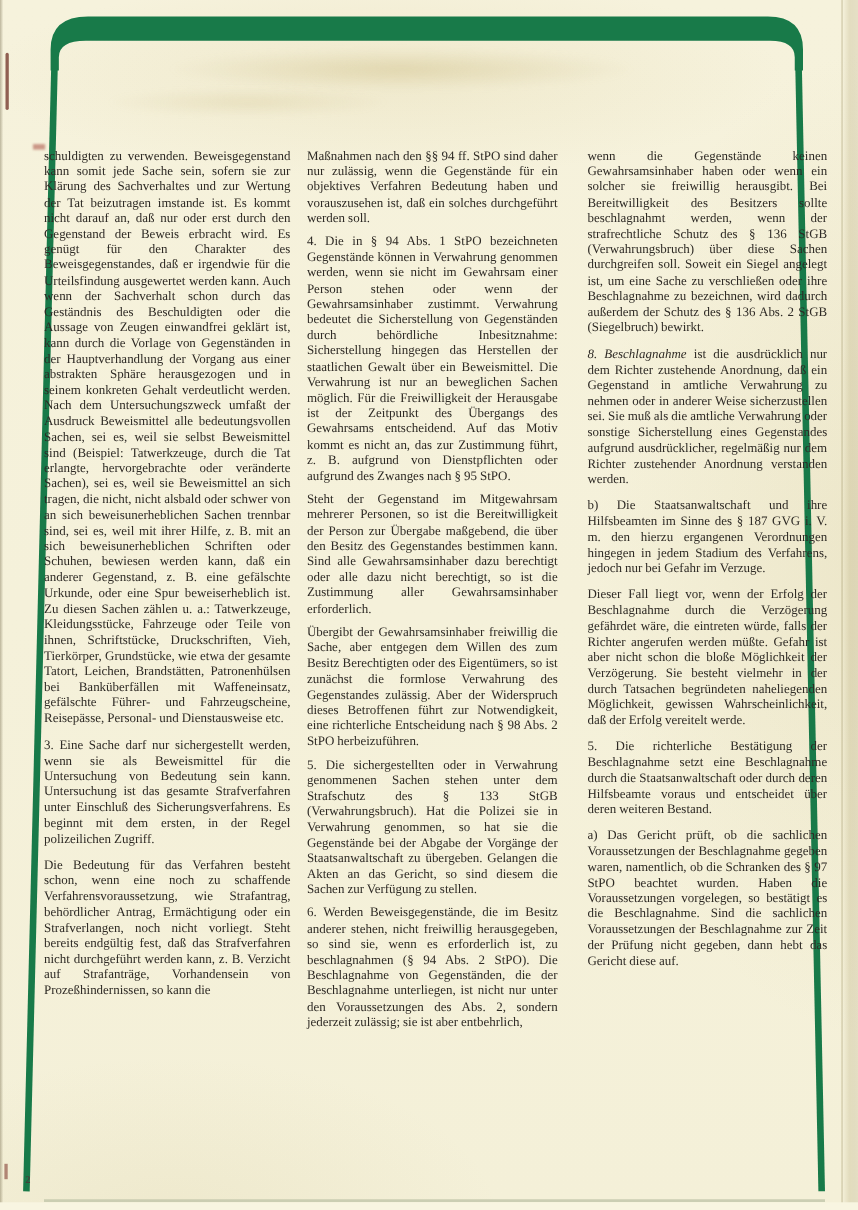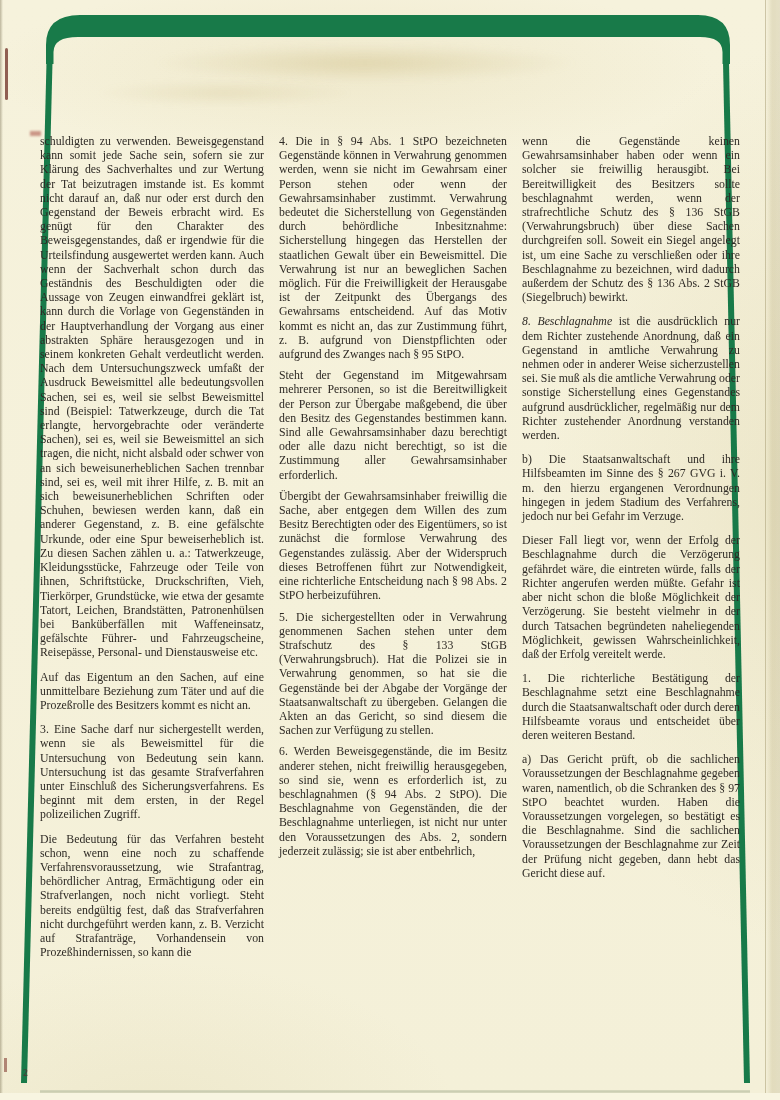--- a/index.html
+++ b/index.html
@@ -15,21 +15,21 @@
   .frame-svg{position:absolute;left:0;top:0;}
   .content{
     position:absolute;left:40px;top:134px;width:712px;height:952px;
     display:flex;overflow:hidden;color:#2e2a25;
     font-size:11.8px;line-height:14.2px;text-align:justify;
     hyphens:auto;-webkit-hyphens:auto;word-spacing:-0.2px;
   }
   .col{flex:0 0 auto;}
   .col-1{width:224px;margin-right:15px;}
   .col-2{width:228px;margin-right:15px;}
-  .col-3{width:218px;}
+  .col-3{width:218px;margin-left:12px;}
   .content p{margin:0 0 10px 0;}
   .col-2 p{margin-bottom:7px;}
   p.tight{margin-bottom:2px;}
   em{font-style:italic;}
   .pageno{position:absolute;left:23px;top:1068px;font-size:9.5px;font-weight:bold;color:#45413a;}
   .edge-right{position:absolute;right:0;top:0;width:14px;height:1100px;
     background:linear-gradient(to right, rgba(0,0,0,0), rgba(178,166,118,.28) 45%, rgba(150,138,95,.18));
     border-left:1px solid rgba(160,150,105,.35);}
   .edge-left{position:absolute;left:0;top:0;width:3px;height:1100px;
     background:linear-gradient(to right, rgba(118,108,78,.45), rgba(118,108,78,0));}
@@ -55,39 +55,39 @@
     <line x1="40" y1="1091.5" x2="750" y2="1091.5" stroke="#c5c9ad" stroke-width="2.5" opacity="0.85"></line>
   </svg>
 
   <div class="smudge smudge-1"></div>
   <div class="smudge smudge-2"></div>
 
   <div class="content">
 
     <div class="col col-1">
       <p>schuldigten zu verwenden. Beweisgegenstand kann somit jede Sache sein, sofern sie zur Klärung des Sachverhaltes und zur Wertung der Tat beizutragen imstande ist. Es kommt nicht darauf an, daß nur oder erst durch den Gegenstand der Beweis erbracht wird. Es genügt für den Charakter des Beweisgegenstandes, daß er irgendwie für die Urteilsfindung ausgewertet werden kann. Auch wenn der Sachverhalt schon durch das Geständnis des Beschuldigten oder die Aussage von Zeugen einwandfrei geklärt ist, kann durch die Vorlage von Gegenständen in der Hauptverhandlung der Vorgang aus einer abstrakten Sphäre herausgezogen und in seinem konkreten Gehalt verdeutlicht werden. Nach dem Untersuchungszweck umfaßt der Ausdruck Beweismittel alle bedeutungsvollen Sachen, sei es, weil sie selbst Beweismittel sind (Beispiel: Tatwerkzeuge, durch die Tat erlangte, hervorgebrachte oder veränderte Sachen), sei es, weil sie Beweismittel an sich tragen, die nicht, nicht alsbald oder schwer von an sich beweisunerheblichen Sachen trennbar sind, sei es, weil mit ihrer Hilfe, z. B. mit an sich beweisunerheblichen Schriften oder Schuhen, bewiesen werden kann, daß ein anderer Gegenstand, z. B. eine gefälschte Urkunde, oder eine Spur beweiserheblich ist. Zu diesen Sachen zählen u. a.: Tatwerkzeuge, Kleidungsstücke, Fahrzeuge oder Teile von ihnen, Schriftstücke, Druckschriften, Vieh, Tierkörper, Grundstücke, wie etwa der gesamte Tatort, Leichen, Brandstätten, Patronenhülsen bei Banküberfällen mit Waffeneinsatz, gefälschte Führer- und Fahrzeugscheine, Reisepässe, Personal- und Dienstausweise etc.</p>
-      <p>Auf das Eigentum an den Sachen, auf eine unmittelbare Beziehung zum Täter und auf die Prozeßrolle des Besitzers kommt es nicht an.</p>
       <p>3. Eine Sache darf nur sichergestellt werden, wenn sie als Beweismittel für die Untersuchung von Bedeutung sein kann. Untersuchung ist das gesamte Strafverfahren unter Einschluß des Sicherungsverfahrens. Es beginnt mit dem ersten, in der Regel polizeilichen Zugriff.</p>
       <p>Die Bedeutung für das Verfahren besteht schon, wenn eine noch zu schaffende Verfahrensvoraussetzung, wie Strafantrag, behördlicher Antrag, Ermächtigung oder ein Strafverlangen, noch nicht vorliegt. Steht bereits endgültig fest, daß das Strafverfahren nicht durchgeführt werden kann, z. B. Verzicht auf Strafanträge, Vorhandensein von Prozeßhindernissen, so kann die</p>
     </div>
 
     <div class="col col-2">
+      <p>Maßnahmen nach den §§ 94 ff. StPO sind daher nur zulässig, wenn die Gegenstände für ein objektives Verfahren Bedeutung haben und vorauszusehen ist, daß ein solches durchgeführt werden soll.</p>
       <p>4. Die in § 94 Abs. 1 StPO bezeichneten Gegenstände können in Verwahrung genommen werden, wenn sie nicht im Gewahrsam einer Person stehen oder wenn der Gewahrsamsinhaber zustimmt. Verwahrung bedeutet die Sicherstellung von Gegenständen durch behördliche Inbesitznahme: Sicherstellung hingegen das Herstellen der staatlichen Gewalt über ein Beweismittel. Die Verwahrung ist nur an beweglichen Sachen möglich. Für die Freiwilligkeit der Herausgabe ist der Zeitpunkt des Übergangs des Gewahrsams entscheidend. Auf das Motiv kommt es nicht an, das zur Zustimmung führt, z. B. aufgrund von Dienstpflichten oder aufgrund des Zwanges nach § 95 StPO.</p>
       <p>Steht der Gegenstand im Mitgewahrsam mehrerer Personen, so ist die Bereitwilligkeit der Person zur Übergabe maßgebend, die über den Besitz des Gegenstandes bestimmen kann. Sind alle Gewahrsamsinhaber dazu berechtigt oder alle dazu nicht berechtigt, so ist die Zustimmung aller Gewahrsamsinhaber erforderlich.</p>
       <p>Übergibt der Gewahrsamsinhaber freiwillig die Sache, aber entgegen dem Willen des zum Besitz Berechtigten oder des Eigentümers, so ist zunächst die formlose Verwahrung des Gegenstandes zulässig. Aber der Widerspruch dieses Betroffenen führt zur Notwendigkeit, eine richterliche Entscheidung nach § 98 Abs. 2 StPO herbeizuführen.</p>
       <p>5. Die sichergestellten oder in Verwahrung genommenen Sachen stehen unter dem Strafschutz des § 133 StGB (Verwahrungsbruch). Hat die Polizei sie in Verwahrung genommen, so hat sie die Gegenstände bei der Abgabe der Vorgänge der Staatsanwaltschaft zu übergeben. Gelangen die Akten an das Gericht, so sind diesem die Sachen zur Verfügung zu stellen.</p>
       <p>6. Werden Beweisgegenstände, die im Besitz anderer stehen, nicht freiwillig herausgegeben, so sind sie, wenn es erforderlich ist, zu beschlagnahmen (§ 94 Abs. 2 StPO). Die Beschlagnahme von Gegenständen, die der Beschlagnahme unterliegen, ist nicht nur unter den Voraussetzungen des Abs. 2, sondern jederzeit zulässig; sie ist aber entbehrlich,</p>
     </div>
 
     <div class="col col-3">
       <p>wenn die Gegenstände keinen Gewahrsamsinhaber haben oder wenn ein solcher sie freiwillig herausgibt. Bei Bereitwilligkeit des Besitzers sollte beschlagnahmt werden, wenn der strafrechtliche Schutz des § 136 StGB (Verwahrungsbruch) über diese Sachen durchgreifen soll. Soweit ein Siegel angelegt ist, um eine Sache zu verschließen oder ihre Beschlagnahme zu bezeichnen, wird dadurch außerdem der Schutz des § 136 Abs. 2 StGB (Siegelbruch) bewirkt.</p>
       <p><em>8. Beschlagnahme</em><span> ist die ausdrücklich nur dem Richter zustehende Anordnung, daß ein Gegenstand in amtliche Verwahrung zu nehmen oder in anderer Weise sicherzustellen sei. Sie muß als die amtliche Verwahrung oder sonstige Sicherstellung eines Gegenstandes aufgrund ausdrücklicher, regelmäßig nur dem Richter zustehender Anordnung verstanden werden.</span></p>
-      <p>b) Die Staatsanwaltschaft und ihre Hilfsbeamten im Sinne des § 267 GVG i. V. m. den hierzu ergangenen Verordnungen hingegen in jedem Stadium des Verfahrens, jedoch nur bei Gefahr im Verzuge.</p>
+      <p>b) Die Staatsanwaltschaft und ihre Hilfsbeamten im Sinne des § 187 GVG i. V. m. den hierzu ergangenen Verordnungen hingegen in jedem Stadium des Verfahrens, jedoch nur bei Gefahr im Verzuge.</p>
       <p>Dieser Fall liegt vor, wenn der Erfolg der Beschlagnahme durch die Verzögerung gefährdet wäre, die eintreten würde, falls der Richter angerufen werden müßte. Gefahr ist aber nicht schon die bloße Möglichkeit der Verzögerung. Sie besteht vielmehr in der durch Tatsachen begründeten naheliegenden Möglichkeit, gewissen Wahrscheinlichkeit, daß der Erfolg vereitelt werde.</p>
-      <p>1. Die richterliche Bestätigung der Beschlagnahme setzt eine Beschlagnahme durch die Staatsanwaltschaft oder durch deren Hilfsbeamte voraus und entscheidet über deren weiteren Bestand.</p>
+      <p>5. Die richterliche Bestätigung der Beschlagnahme setzt eine Beschlagnahme durch die Staatsanwaltschaft oder durch deren Hilfsbeamte voraus und entscheidet über deren weiteren Bestand.</p>
       <p>a) Das Gericht prüft, ob die sachlichen Voraussetzungen der Beschlagnahme gegeben waren, namentlich, ob die Schranken des § 97 StPO beachtet wurden. Haben die Voraussetzungen vorgelegen, so bestätigt es die Beschlagnahme. Sind die sachlichen Voraussetzungen der Beschlagnahme zur Zeit der Prüfung nicht gegeben, dann hebt das Gericht diese auf.</p>
     </div>
 
   </div>
 
   <div class="pageno">2</div>
 
   <div class="spine-mark"></div>
   <div class="spine-tick"></div>
   <div class="ink-speck"></div>

